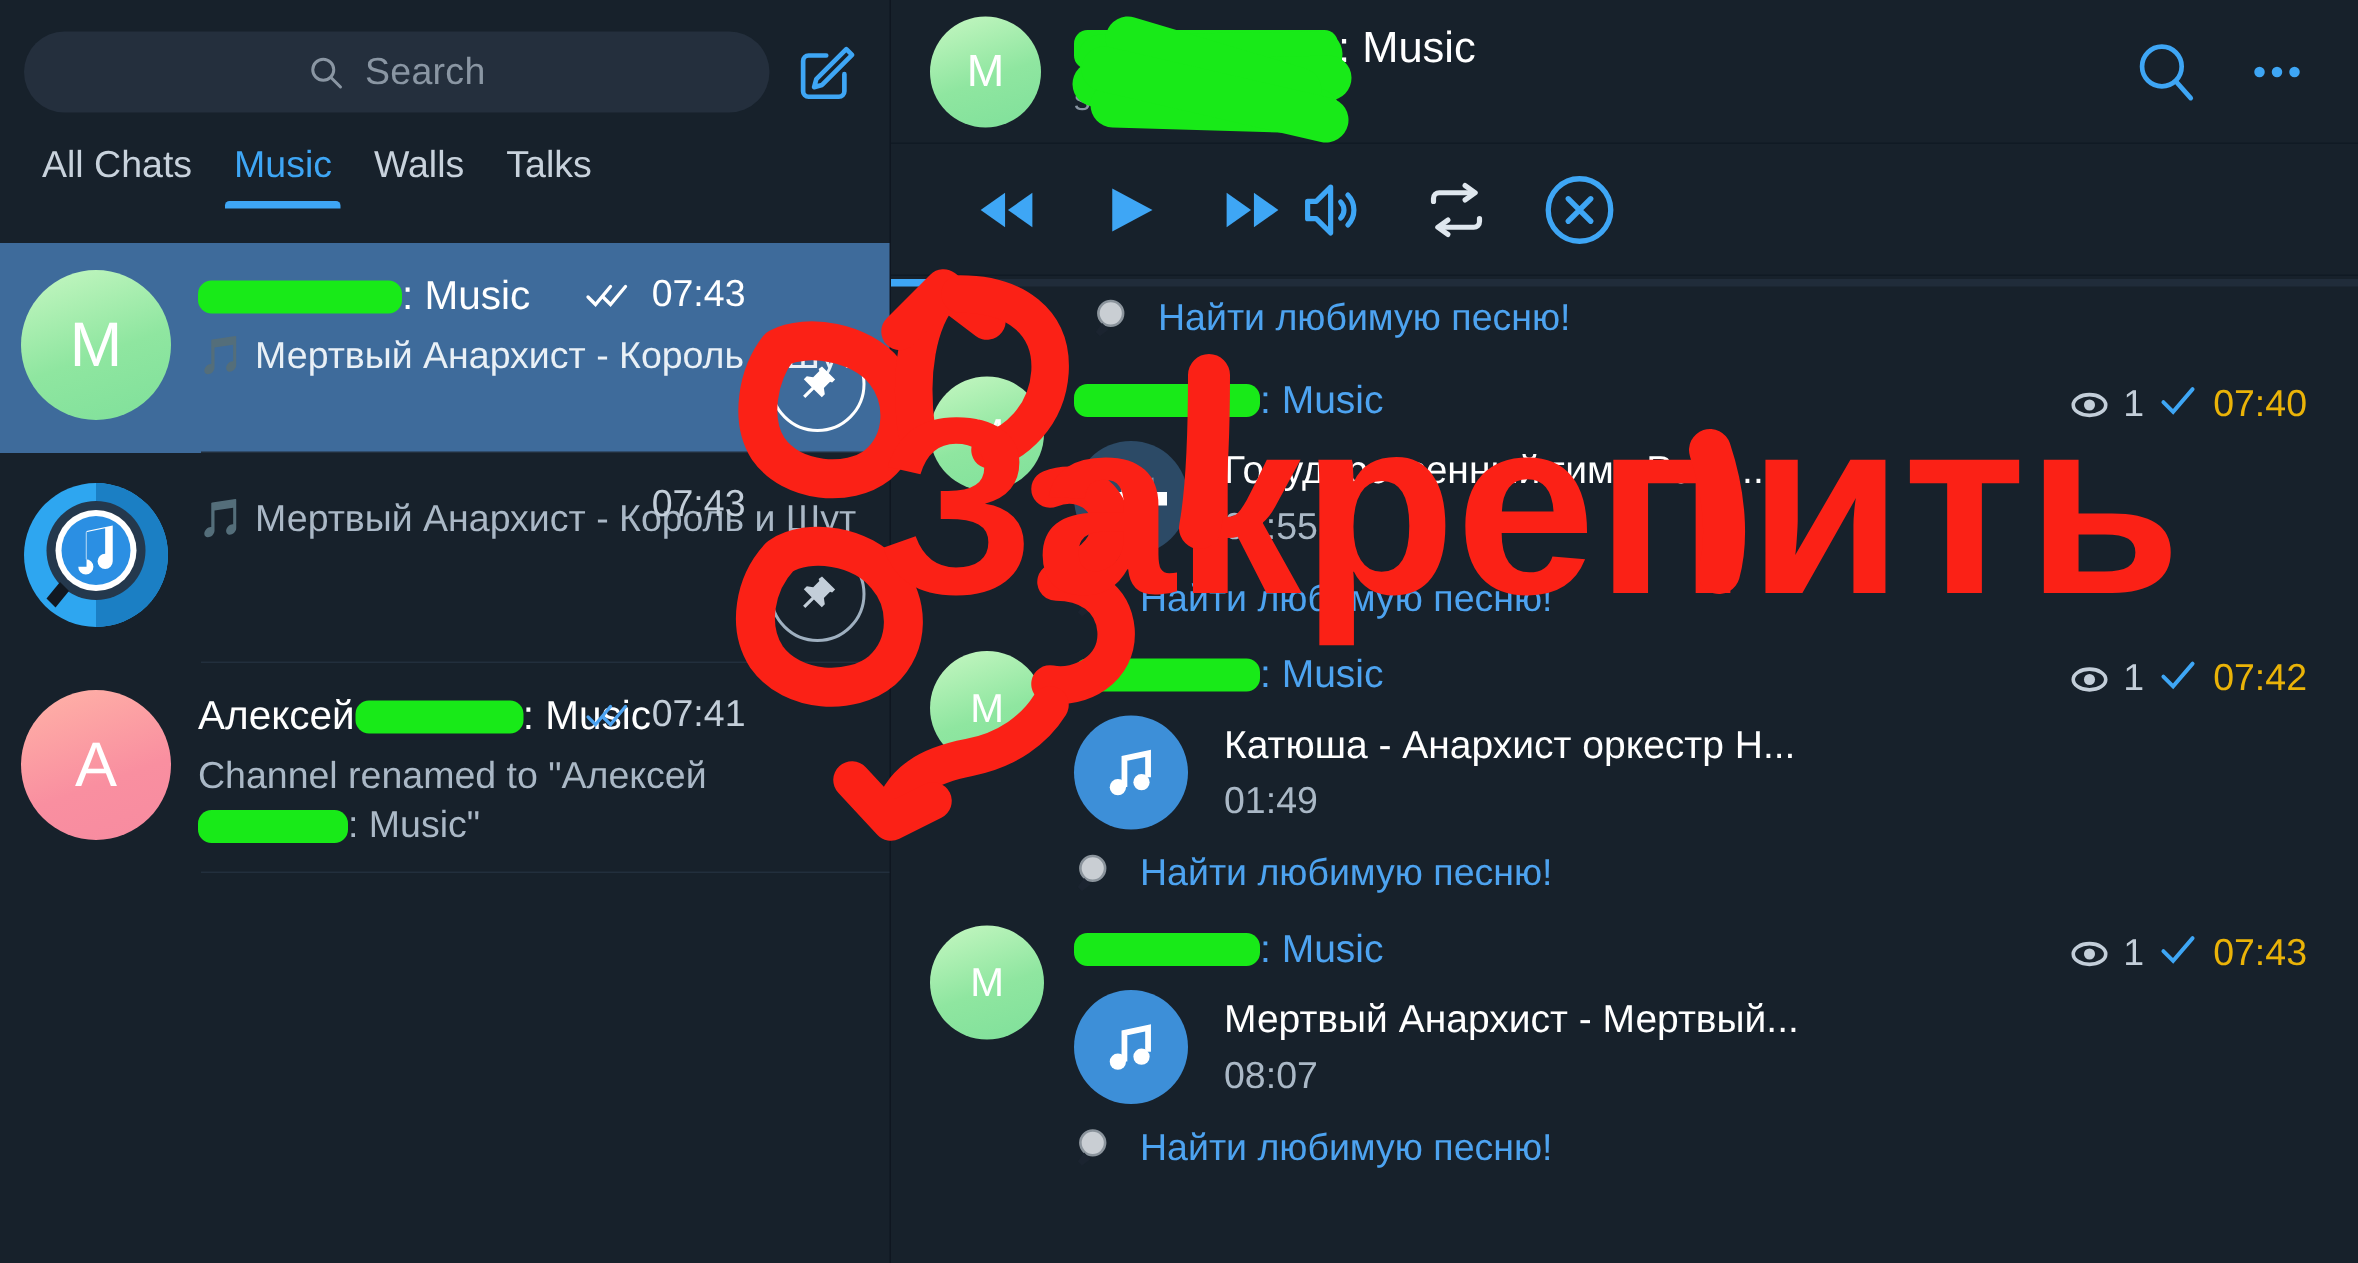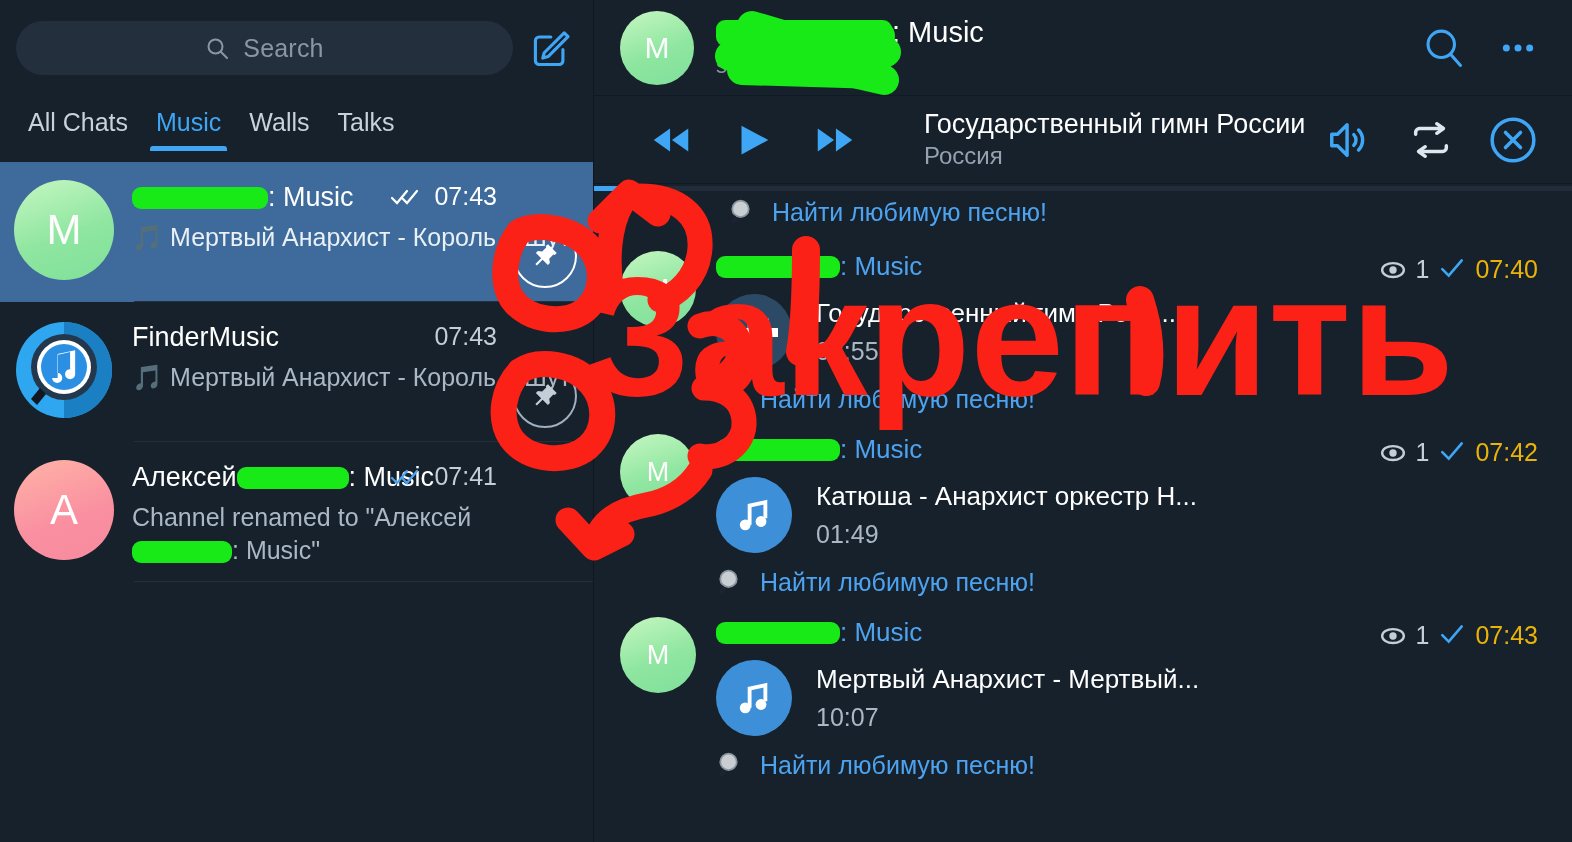--- a/index.html
+++ b/index.html
@@ -26,21 +26,21 @@
   .search-box {
     flex:1; height:54px; border-radius:27px;
     background:#242f3d; display:flex; align-items:center;
     justify-content:center; gap:14px;
   }
   .search-ico { width:24px; height:24px; flex:0 0 24px; }
   .search-ph { color:#8a96a3; font-size:25px; letter-spacing:.2px; }
   .compose-btn { width:48px; height:48px; flex:0 0 48px; display:flex;
     align-items:center; justify-content:center; }
 
-  .tabs { display:flex; align-items:center; gap:0; padding:0 14px; height:66px; position:relative; }
+  .tabs { display:flex; align-items:flex-start; gap:0; padding:0 14px; height:66px; position:relative; }
   .tab { font-size:25px; color:#c8d2dc; padding:0 14px 14px 14px; position:relative; white-space:nowrap; }
   .tab.active { color:#3ea6f5; }
   .tab.active::after {
     content:""; position:absolute; left:8px; right:8px; bottom:0;
     height:5px; border-radius:3px 3px 0 0; background:#3ea6f5;
   }
 
   
   .chatlist { position:absolute; top:162px; left:0; right:0; bottom:0; }
   .chat-row {
@@ -207,23 +207,20 @@
             <circle cx="50" cy="50" r="48" fill="#2ea6f0"></circle>
             <path d="M50 2a48 48 0 0 1 0 96z" fill="#1b7fc4"></path>
             <circle cx="50" cy="47" r="33" fill="#24384d"></circle>
             <circle cx="50" cy="47" r="27" fill="#ffffff"></circle>
             <circle cx="50" cy="47" r="23" fill="#2b8fe3"></circle>
             <path d="M44 60a5.5 5.5 0 1 0 5.5-5.5V35l14-3v18.5a5.5 5.5 0 1 0 5.5 5.5V30l-19 4v26" fill="#ffffff" transform="translate(-6,-1) scale(0.92) translate(4,4)"></path>
             <path d="M26 68 L17 79 l6 6 9-11z" fill="#111821"></path>
           </svg>
         </div>
         <div class="chat-main">
-          <div class="chat-title-line">
-            <div class="chat-title">FinderMusic</div>
-          </div>
           <div class="chat-sub">🎵 Мертвый Анархист - Король и Шут</div>
         </div>
         <div class="chat-meta">
           <span class="time">07:43</span>
         </div>
         <div class="pin-btn">
           <svg viewBox="0 0 24 24" width="30" height="30" fill="#c3ced9">
             <path d="M14.4 2.6 21.4 9.6l-1.6 1.6-1.1-.4-3.3 3.3.5 3.4-1.6 1.6-4.2-4.2-4.6 4.6-1.2-1.2 4.6-4.6-4.2-4.2 1.6-1.6 3.4.5 3.3-3.3-.4-1.1z"></path>
           </svg>
         </div>
@@ -302,24 +299,20 @@
           <svg viewBox="0 0 24 24" width="46" height="46" fill="#3ea6f5">
               <path d="M6 4.5 20 12 6 19.5z"></path>
             </svg>
         </div>
         <div class="pl-btn">
           <svg viewBox="0 0 24 24" width="46" height="46" fill="#3ea6f5">
             <path d="M3 6v12l8.5-6z"></path>
               <path d="M12.5 6v12l8.5-6z"></path>
           </svg>
         </div>
-      </div>
-      <div class="pl-info">
-        <div class="pl-track">Государственный гимн России</div>
-        <div class="pl-artist">Россия</div>
       </div>
       <div class="pl-right">
         <div class="pl-btn">
           <svg viewBox="0 0 24 24" width="46" height="46" fill="none" stroke="#3ea6f5" stroke-width="1.8" stroke-linejoin="round">
             <path d="M11 4 6 9H3v6h3l5 5z"></path>
             <path d="M14.5 9.2a4 4 0 0 1 0 5.6" stroke-linecap="round"></path>
             <path d="M17 6.8a7.5 7.5 0 0 1 0 10.4" stroke-linecap="round"></path>
           </svg>
         </div>
         <div class="pl-btn">
@@ -473,21 +466,21 @@
           <div class="audio-row">
             <div class="audio-thumb normal">
               <svg viewBox="0 0 24 24" width="42" height="42" fill="#ffffff">
                   <path d="M9.5 17.5V6.6l9-1.9v9.1" stroke="#ffffff" stroke-width="2.2" fill="none"></path>
                   <circle cx="7" cy="17.6" r="3.1"></circle>
                   <circle cx="16" cy="15.7" r="3.1"></circle>
                 </svg>
             </div>
             <div class="audio-txt">
               <div class="audio-name">Мертвый Анархист - Мертвый...</div>
-              <div class="audio-dur">10:07</div>
+              <div class="audio-dur">08:07</div>
             </div>
           </div>
           <div class="song-link msg-link">
             <span class="mag">
               <svg viewBox="0 0 24 24" width="30" height="30">
                   <circle cx="10" cy="9.5" r="6.6" fill="#c9ced3" stroke="#8b949c" stroke-width="1.4"></circle>
                   <path d="M5.4 14.6 2 19.5l2.2 2.2 4.6-3.6z" fill="#1b2430"></path>
                 </svg>
             </span>
             <span>Найти любимую песню!</span>

